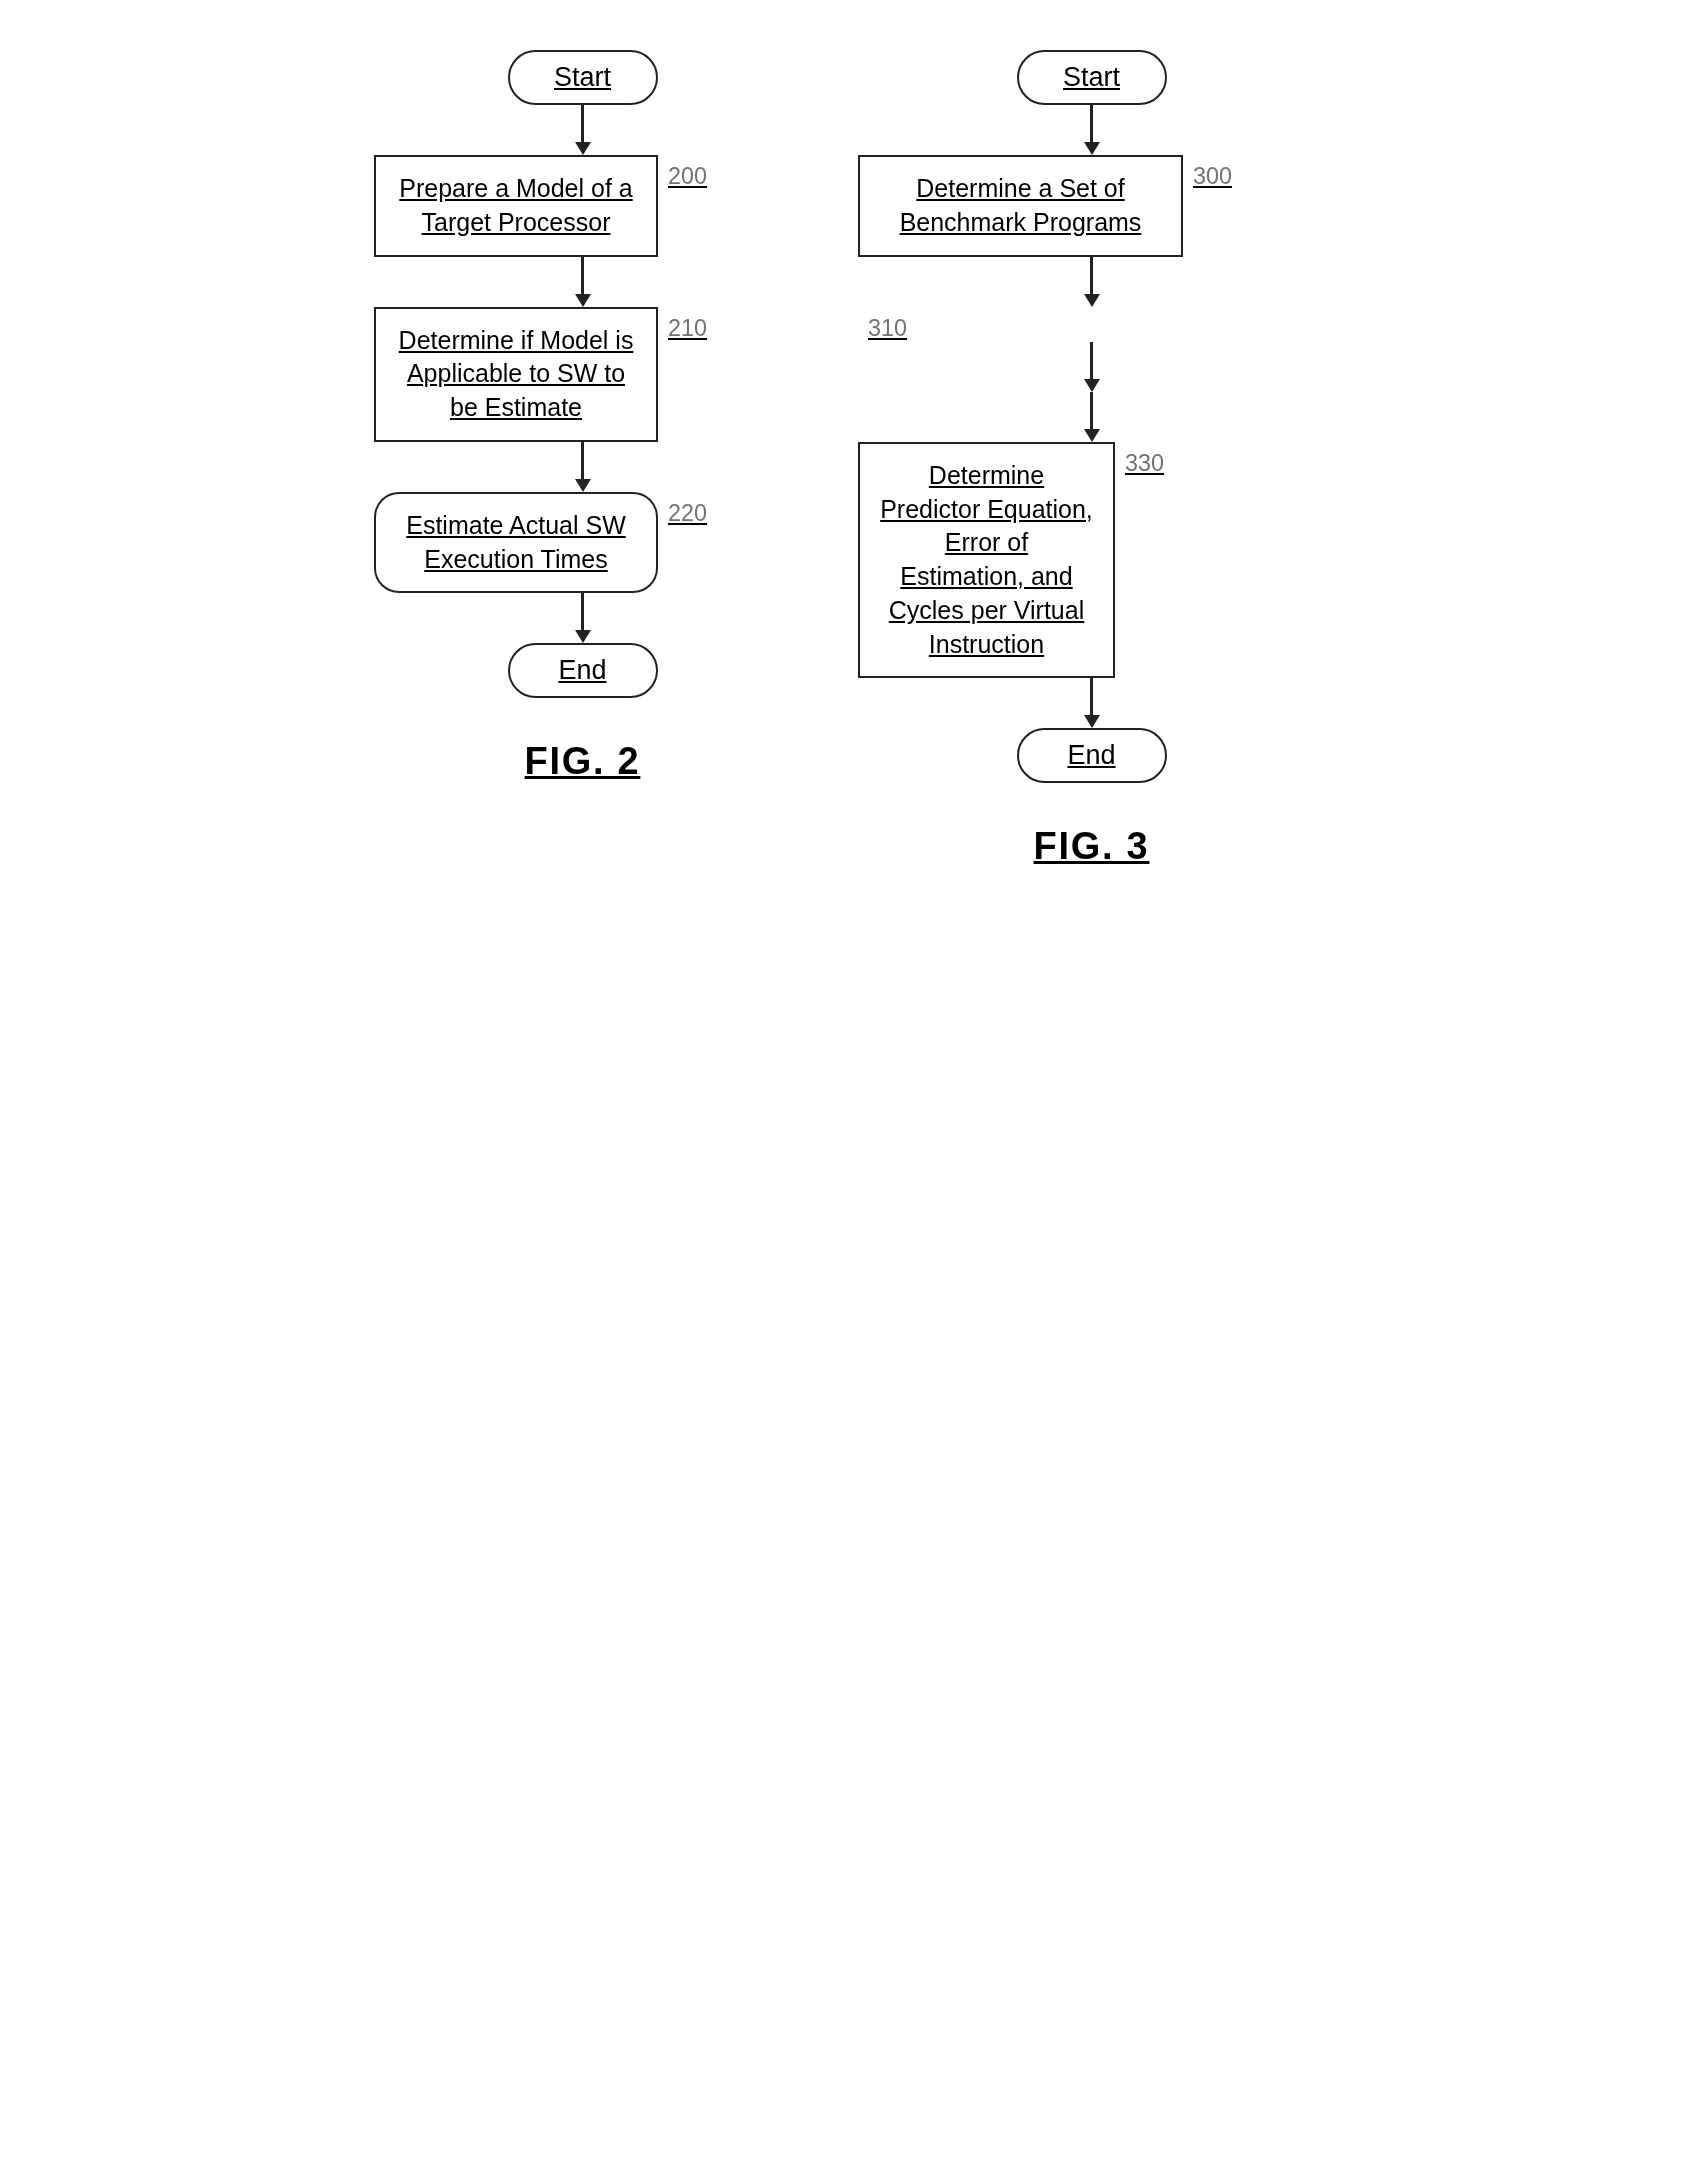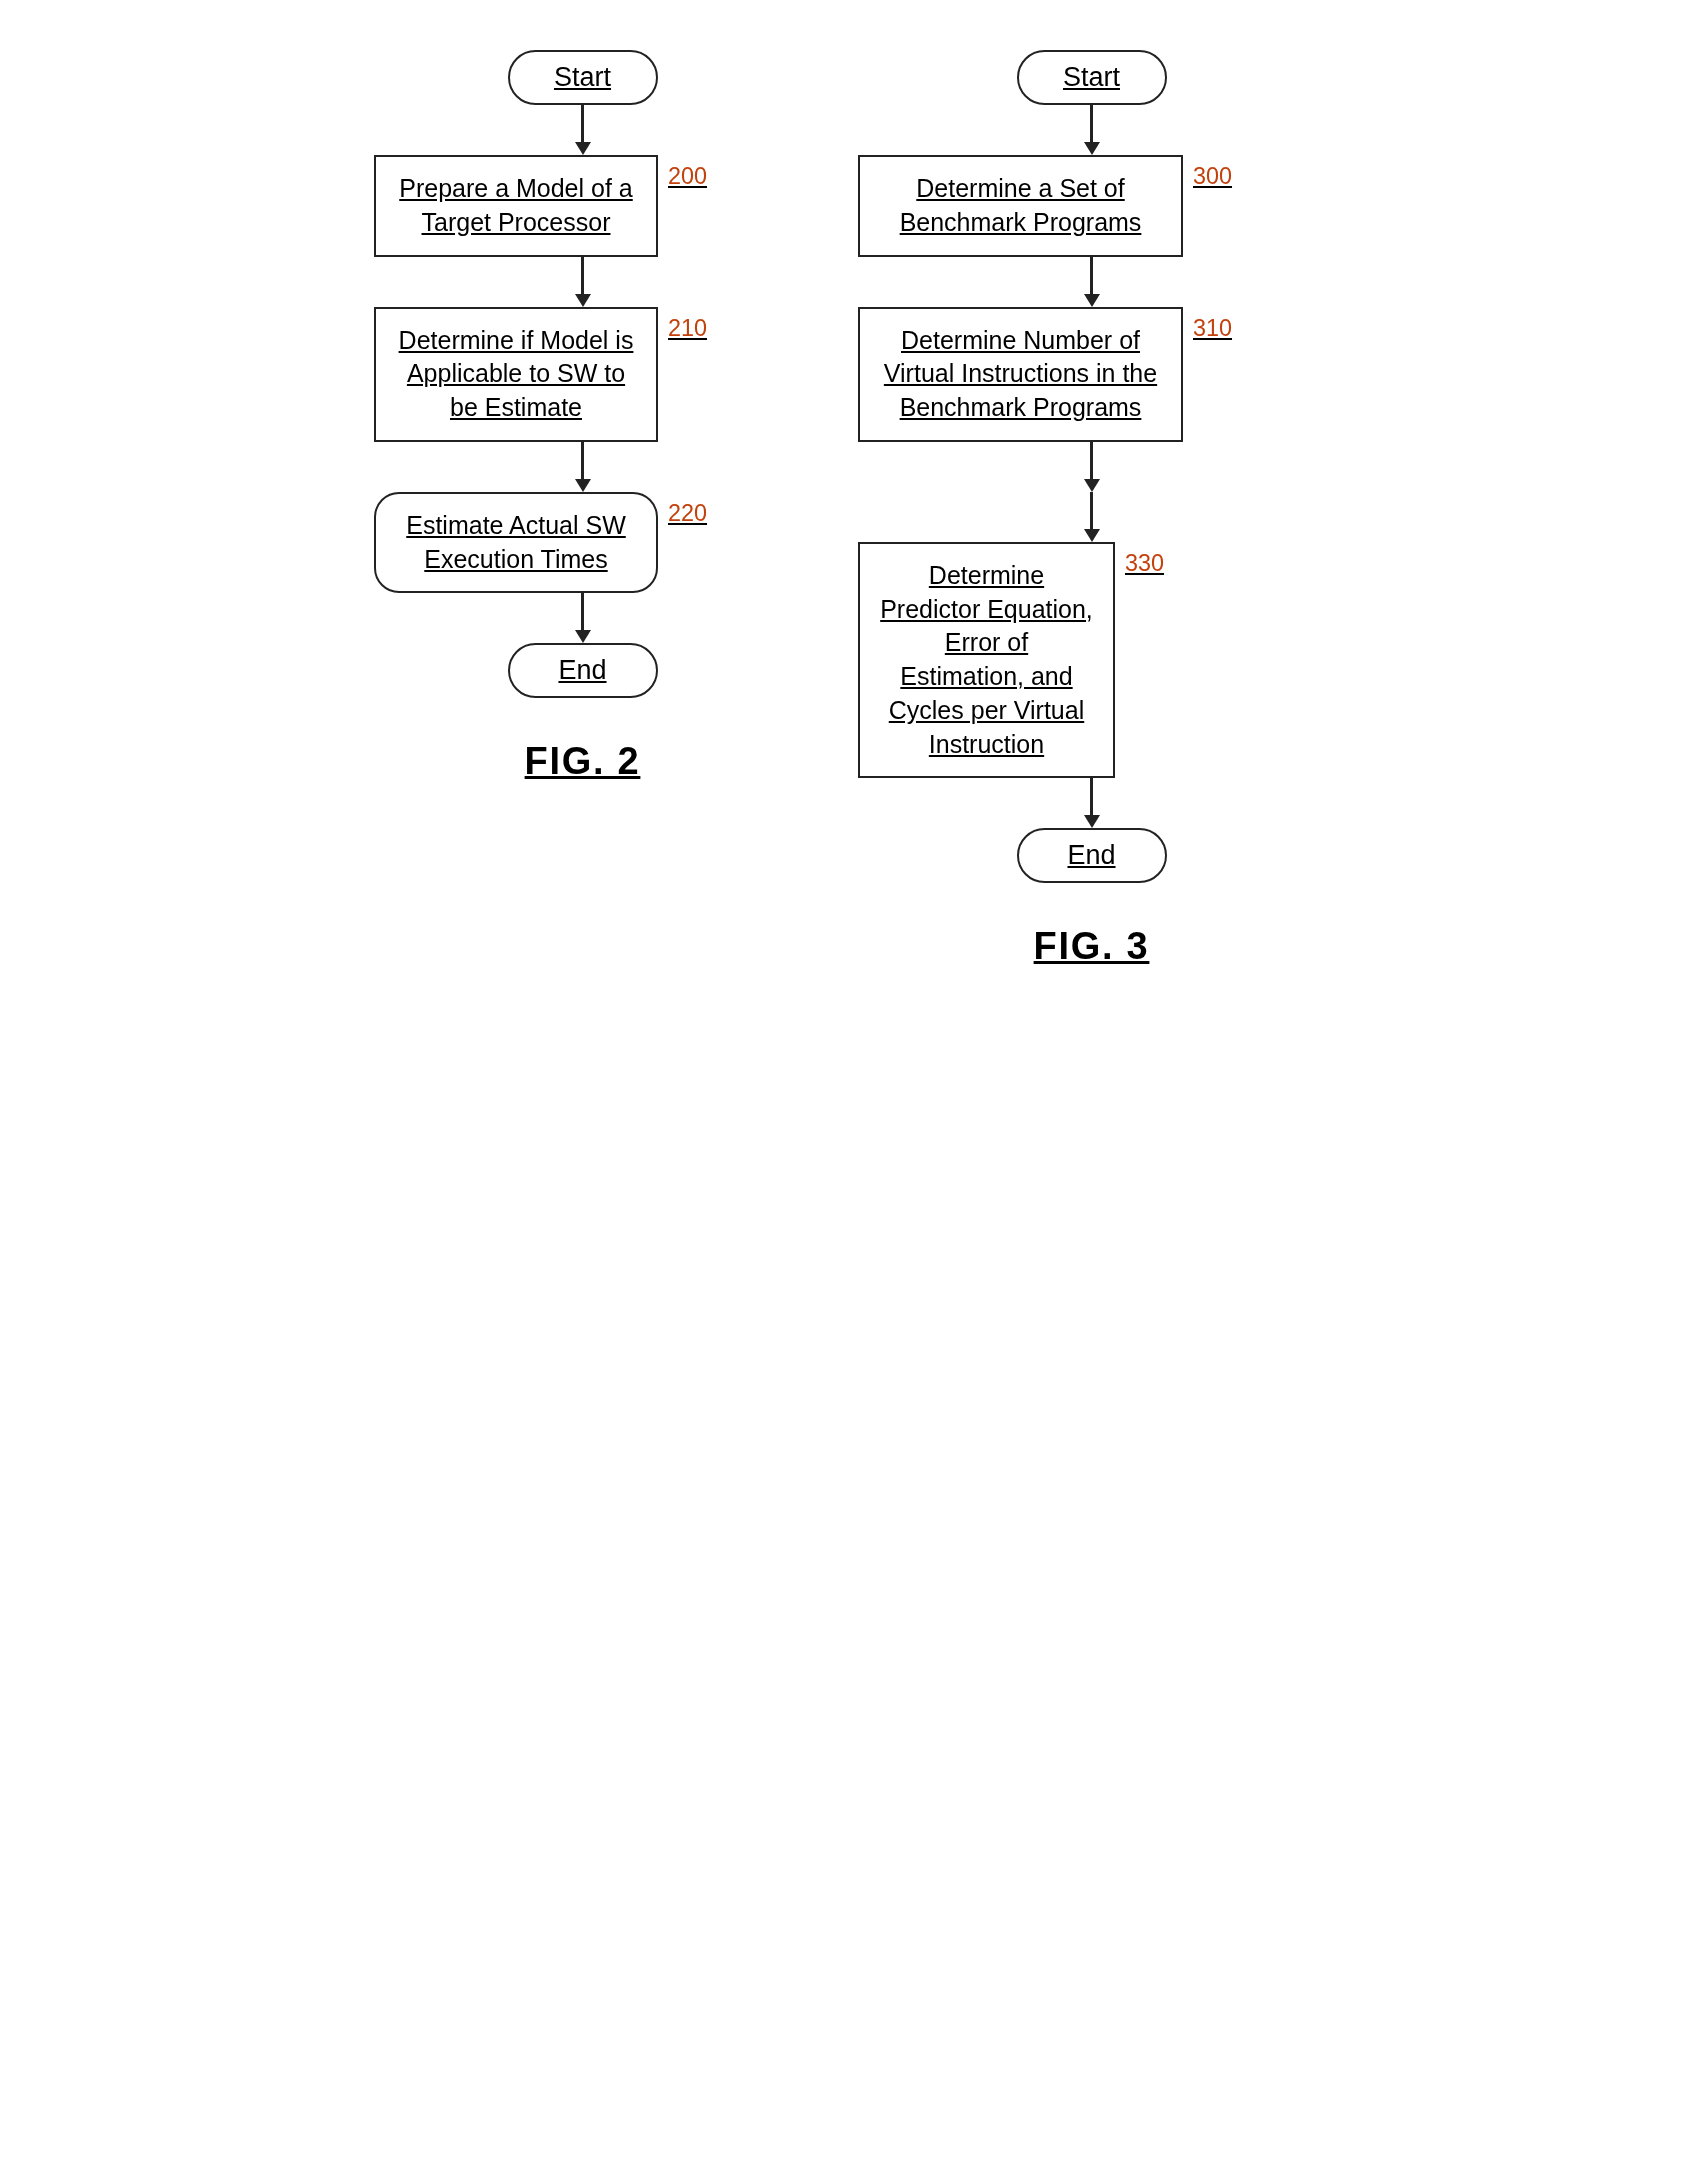--- a/index.html
+++ b/index.html
@@ -73,21 +73,21 @@
       content: '';
       width: 0;
       height: 0;
       border-left: 8.3px solid transparent;
       border-right: 8.3px solid transparent;
       border-top: 13.3px solid #222;
       display: block;
     }
     .label-tag {
       font-size: 23.4px;
-      color: #c2410c;
+      color: #737373;
       margin-left: 10px;
       white-space: nowrap;
       align-self: flex-start;
       margin-top: 8.3px;
     }
     .step-row {
       display: flex;
       flex-direction: row;
       align-items: center;
       width: 100%;
@@ -173,23 +173,20 @@
     <div class="step-row">
       <div class="rect" style="width:325px;">
         <span>Determine a Set of Benchmark Programs</span>
       </div>
       <span class="label-tag">300</span>
     </div>
 
     <div class="arrow-down"></div>
 
     <div class="step-row">
-      <div class="rect" style="width:325px;">
-        <span>Determine Number of Virtual Instructions in the Benchmark Programs</span>
-      </div>
       <span class="label-tag">310</span>
     </div>
 
     <div class="arrow-down"></div>
 
 
     <div class="arrow-down"></div>
 
     <div class="step-row">
       <div class="rect" style="width:257px;">

